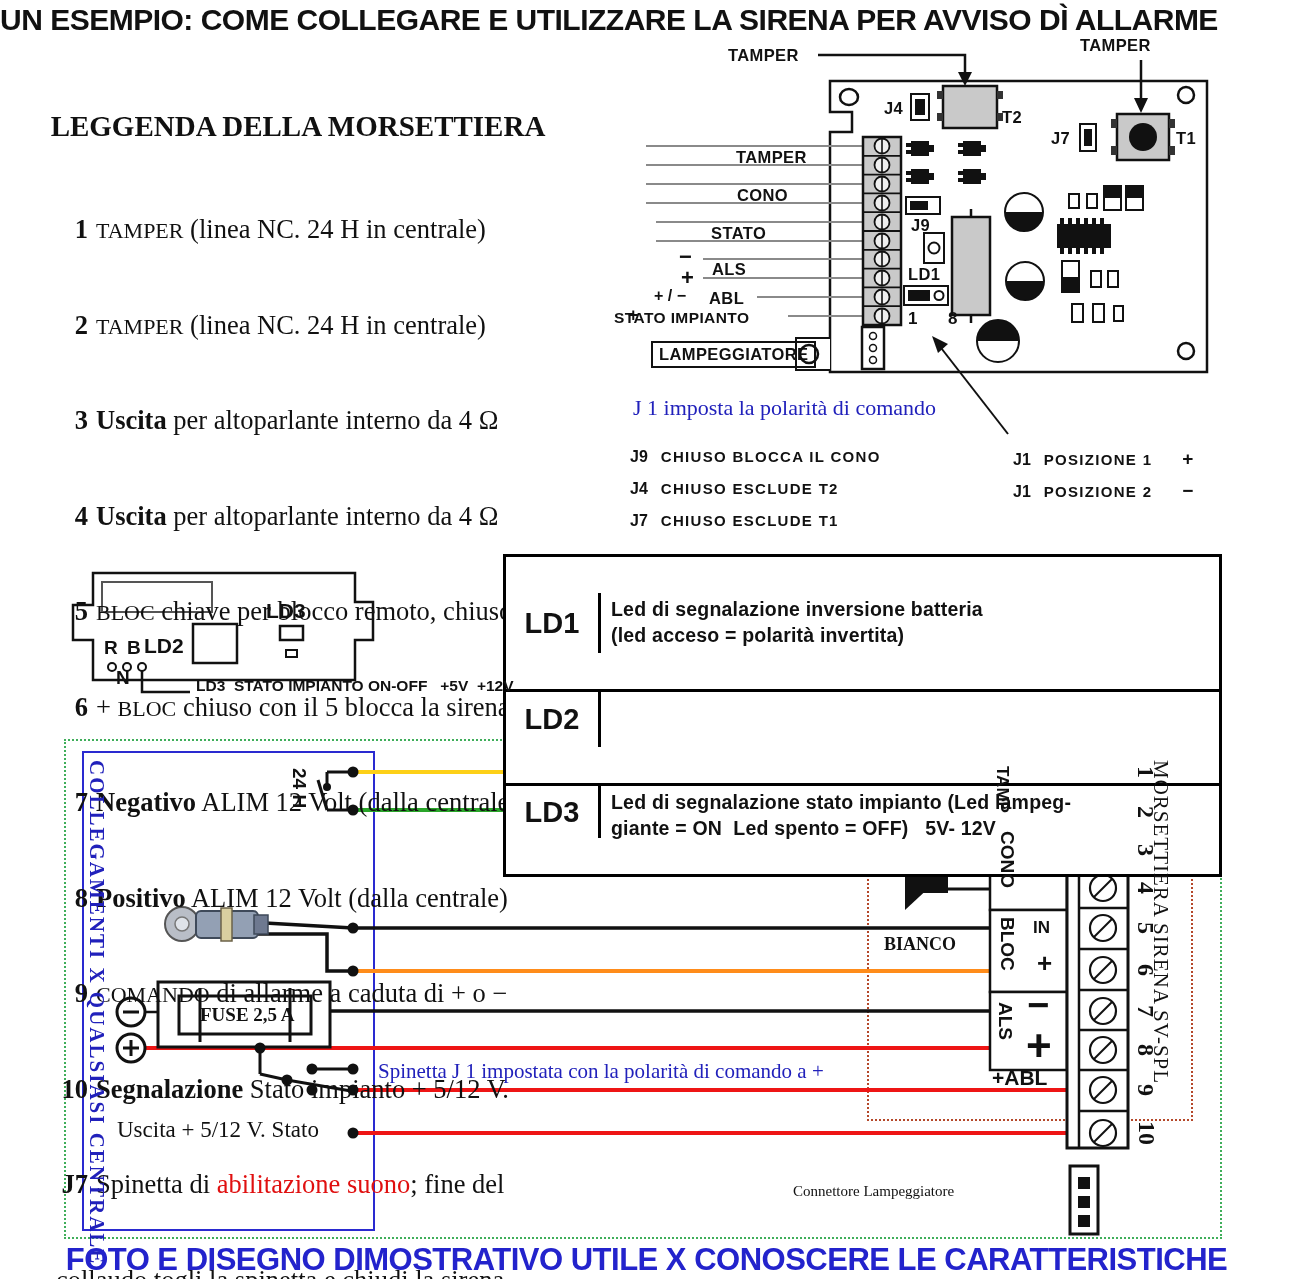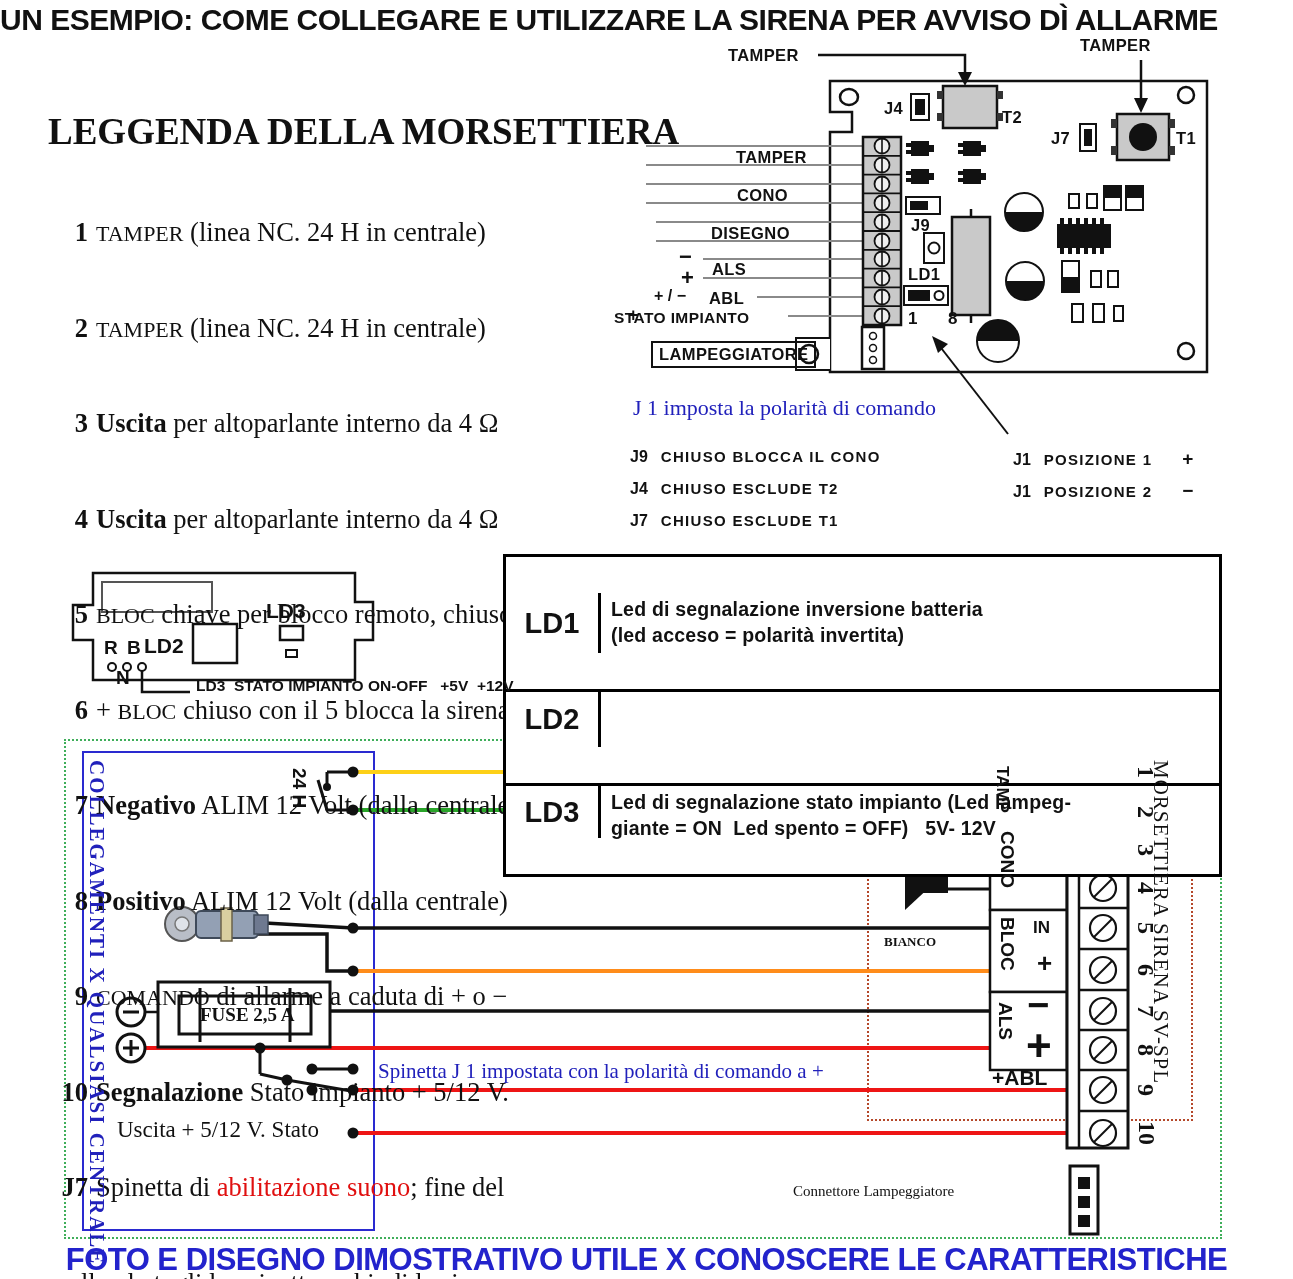--- a/index.html
+++ b/index.html
@@ -5,22 +5,22 @@
   html,body{margin:0;padding:0;background:#fff;}
   #stage{position:relative;width:1293px;height:1279px;background:#fff;overflow:hidden;
          font-family:"Liberation Sans",sans-serif;color:#111;}
   .abs{position:absolute;white-space:pre;}
   svg{position:absolute;left:0;top:0;pointer-events:none;}
   
   .title-top{left:0;top:3px;width:1129px;text-align:center;font:bold 30px/1.1 "Liberation Sans",sans-serif;letter-spacing:-0.5px;color:#111;}
   .title-bottom{left:0;top:1243px;width:1293px;text-align:center;font:bold 31px/1.1 "Liberation Sans",sans-serif;letter-spacing:-0.5px;color:#2323cc;}
   
   .legend{left:48px;top:48px;width:575px;font-family:"Liberation Serif",serif;font-size:26.5px;color:#111;}
-  .lg-title{width:500px;text-align:center;font-weight:bold;font-size:37px;height:42px;white-space:pre;}
-  .lg-line{height:33.5px;line-height:37px;white-space:pre;}
+  .lg-title{width:500px;text-align:center;font-weight:bold;font-size:29px;height:42px;white-space:pre;}
+  .lg-line{height:33.5px;line-height:30px;white-space:pre;}
   .lg-num{display:inline-block;width:40px;text-align:right;font-weight:bold;margin-right:8px;}
   .t-sc{font-size:22px;}
   .t-b{font-weight:bold;}
   .red{color:#e01010;}
   .blue{color:#2121bb;}
   
   .bl{font:bold 15.5px/1.15 "Liberation Sans",sans-serif;letter-spacing:0.4px;color:#111;}
   .bl16{font:bold 16.5px/1.15 "Liberation Sans",sans-serif;letter-spacing:0.4px;color:#111;}
   .serif{font-family:"Liberation Serif",serif;}
   .vert{writing-mode:vertical-rl;text-orientation:mixed;}
@@ -347,21 +347,21 @@
   <div class="abs bl16" style="left:1080px;top:36px;">TAMPER</div>
   <div class="abs bl16" style="left:884px;top:99px;">J4</div>
   <div class="abs bl16" style="left:1002px;top:108px;">T2</div>
   <div class="abs bl16" style="left:1051px;top:129px;">J7</div>
   <div class="abs bl16" style="left:1176px;top:129px;">T1</div>
   <div class="abs bl16" style="left:911px;top:216px;">J9</div>
   <div class="abs bl16" style="left:908px;top:265px;">LD1</div>
   <div class="abs" style="left:908px;top:310px;font:bold 17px/1 'Liberation Sans',sans-serif;letter-spacing:7px;">1  8</div>
   <div class="abs bl16" style="left:736px;top:148px;">TAMPER</div>
   <div class="abs bl16" style="left:737px;top:186px;">CONO</div>
-  <div class="abs bl16" style="left:711px;top:224px;">DISEGNO</div>
+  <div class="abs bl16" style="left:711px;top:224px;">STATO</div>
   <div class="abs" style="left:679px;top:246px;font:bold 22px/1 'Liberation Sans',sans-serif;">−</div>
   <div class="abs bl16" style="left:712px;top:260px;">ALS</div>
   <div class="abs" style="left:681px;top:267px;font:bold 22px/1 'Liberation Sans',sans-serif;">+</div>
   <div class="abs" style="left:654px;top:288px;font:bold 16px/1 'Liberation Sans',sans-serif;">+ / −</div>
   <div class="abs bl16" style="left:709px;top:289px;">ABL</div>
   <div class="abs" style="left:628px;top:306px;font:bold 18px/1 'Liberation Sans',sans-serif;">+</div>
   <div class="abs bl" style="left:614px;top:309px;">STATO IMPIANTO</div>
   <div class="abs bl16" style="left:651px;top:341px;border:2.5px solid #111;padding:2px 6px;">LAMPEGGIATORE</div>
 
   <div class="abs serif blue" style="left:633px;top:395px;font-size:22px;">J 1 imposta la polarità di comando</div>
@@ -390,21 +390,21 @@
   <div class="abs" style="left:104px;top:638px;font:bold 19px/1 'Liberation Sans',sans-serif;">R</div>
   <div class="abs" style="left:127px;top:638px;font:bold 19px/1 'Liberation Sans',sans-serif;">B</div>
   <div class="abs" style="left:116px;top:668px;font:bold 19px/1 'Liberation Sans',sans-serif;">N</div>
   <div class="abs" style="left:196px;top:678px;font:bold 15.5px/1 'Liberation Sans',sans-serif;">LD3  STATO IMPIANTO ON-OFF   +5V  +12V</div>
 
   <div class="abs vert" style="left:86px;top:760px;height:462px;font:bold 21px/1 'Liberation Serif',serif;letter-spacing:2px;color:#2121bb;">COLLEGAMENTI X QUALSIASI CENTRALE</div>
   <div class="abs vert" style="left:290px;top:768px;height:62px;font:bold 19px/1 'Liberation Sans',sans-serif;">24 H</div>
   <div class="abs serif" style="left:200px;top:1004px;width:92px;text-align:center;font-weight:bold;font-size:19px;">FUSE 2,5 A</div>
   <div class="abs serif blue" style="left:378px;top:1059px;font-size:21px;">Spinetta J 1 impostata con la polarità di comando a +</div>
   <div class="abs serif" style="left:117px;top:1117px;font-size:23px;">Uscita + 5/12 V. Stato</div>
-  <div class="abs serif" style="left:884px;top:934px;font-weight:bold;font-size:13px;">BIANCO</div>
+  <div class="abs serif" style="left:884px;top:934px;font-weight:bold;font-size:18px;">BIANCO</div>
   <div class="abs vert" style="left:994px;top:766px;height:80px;font:bold 17px/1 'Liberation Sans',sans-serif;">TAMP</div>
   <div class="abs vert" style="left:998px;top:831px;height:72px;font:bold 19px/1 'Liberation Sans',sans-serif;">CONO</div>
   <div class="abs vert" style="left:998px;top:917px;height:70px;font:bold 19px/1 'Liberation Sans',sans-serif;">BLOC</div>
   <div class="abs" style="left:1033px;top:919px;font:bold 17px/1 'Liberation Sans',sans-serif;">IN</div>
   <div class="abs" style="left:1037px;top:950px;font:bold 26px/1 'Liberation Sans',sans-serif;">+</div>
   <div class="abs vert" style="left:996px;top:1002px;height:60px;font:bold 19px/1 'Liberation Sans',sans-serif;">ALS</div>
   <div class="abs" style="left:1027px;top:986px;font:bold 38px/1 'Liberation Sans',sans-serif;">−</div>
   <div class="abs" style="left:1026px;top:1024px;font:bold 44px/1 'Liberation Sans',sans-serif;">+</div>
   <div class="abs" style="left:992px;top:1067px;font:bold 21px/1 'Liberation Sans',sans-serif;">+ABL</div>
   <div class="abs vert" style="left:1150px;top:760px;height:390px;font:21px/1 'Liberation Serif',serif;letter-spacing:1px;">MORSETTIERA SIRENA SV-SPL</div>

